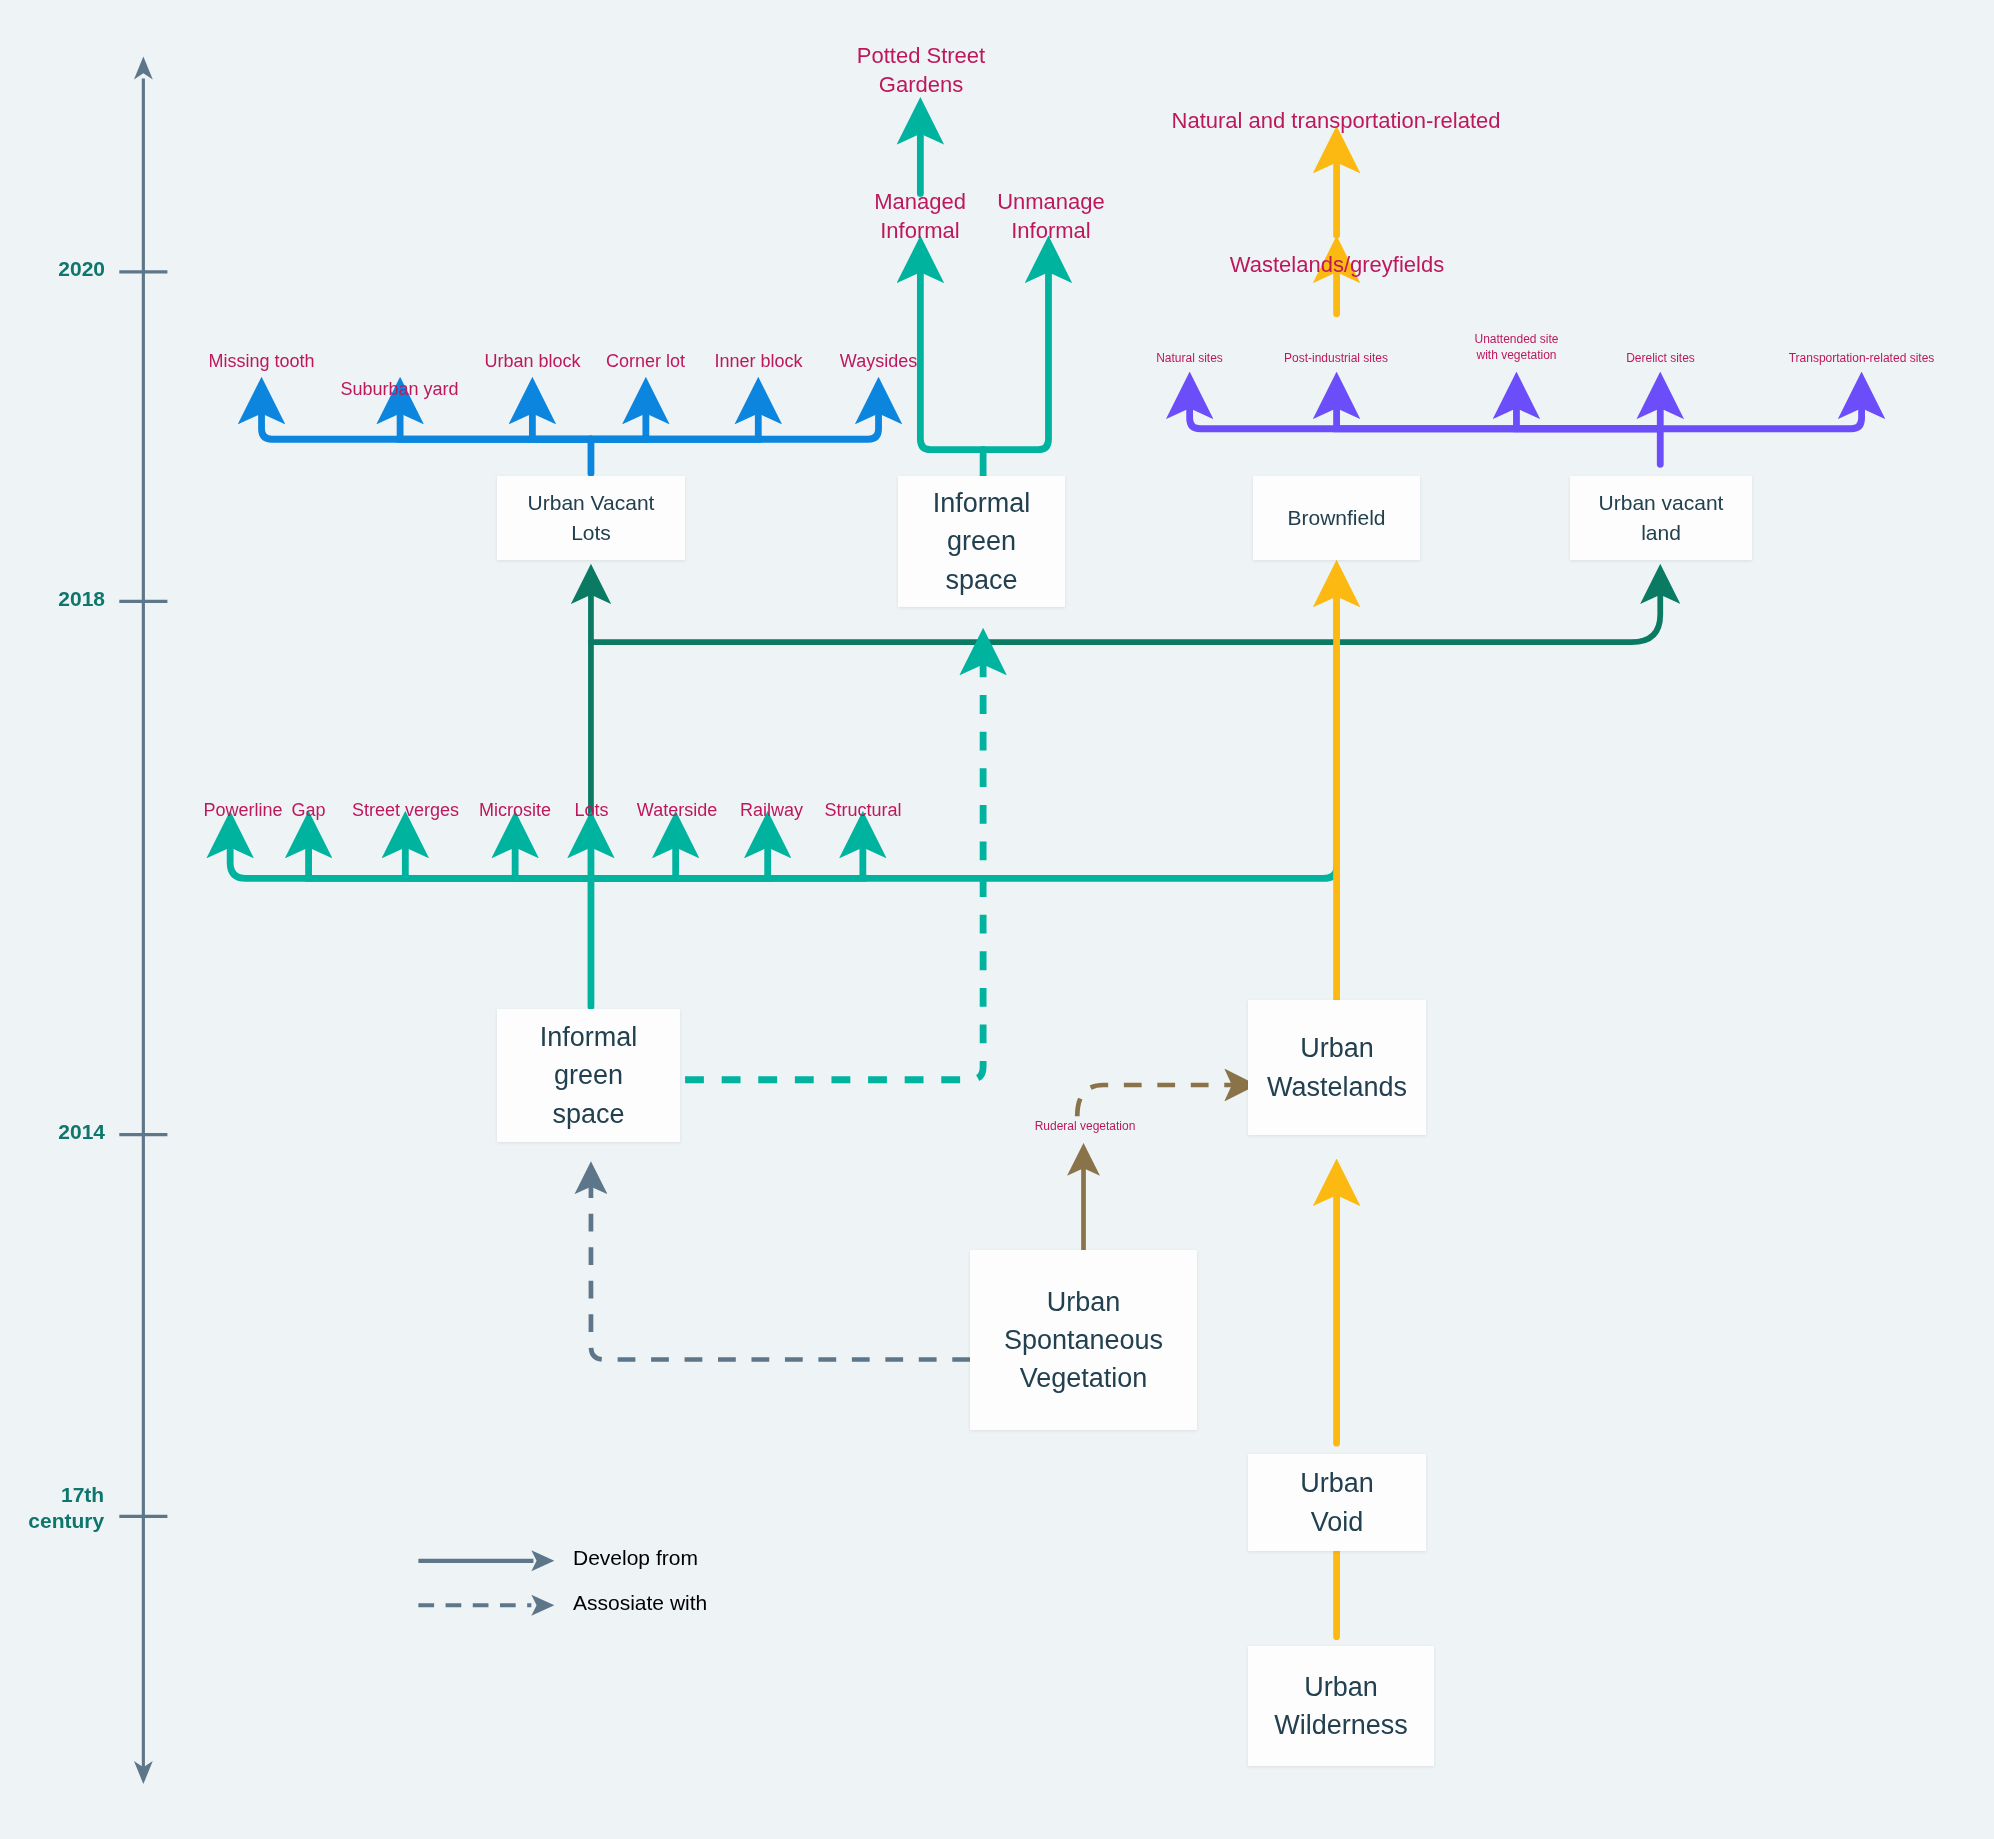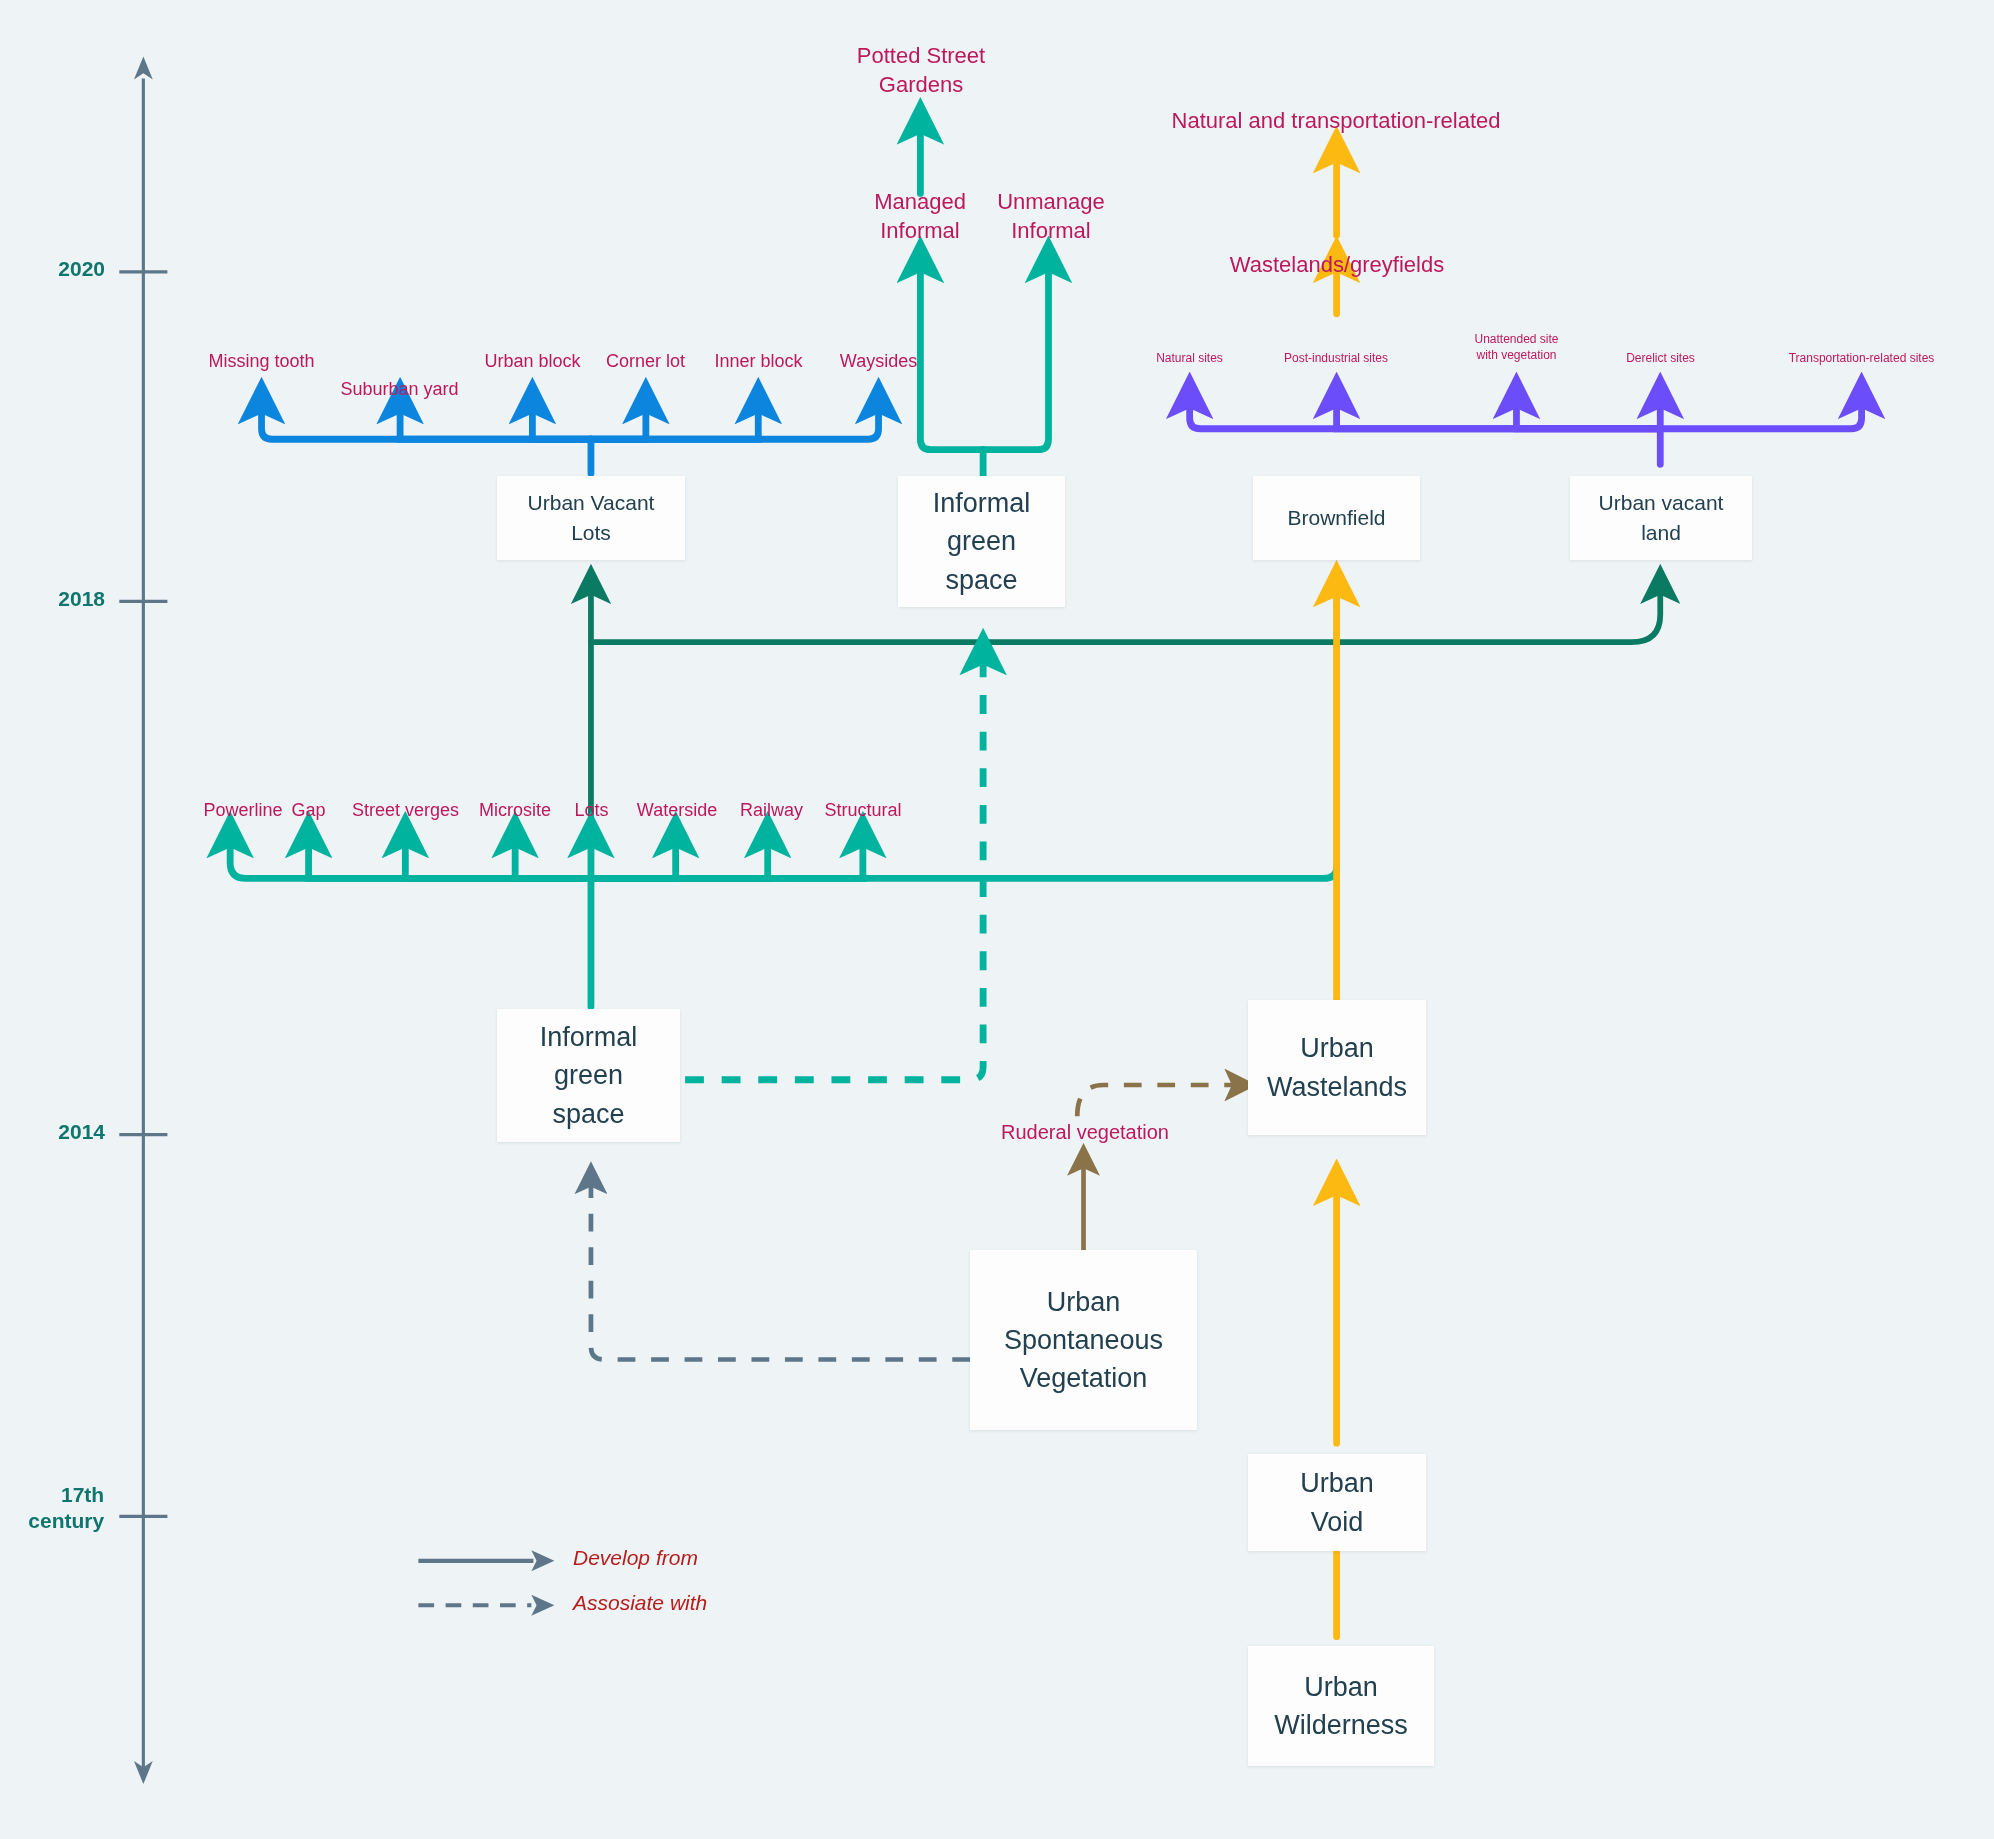--- a/index.html
+++ b/index.html
@@ -7,24 +7,24 @@
   #stage{position:relative;width:1995px;height:1839px;background:#eef3f5;overflow:hidden;}
   svg#wires{position:absolute;left:0;top:0;width:1995px;height:1839px;}
   .node{position:absolute;background:#fdfdfd;box-shadow:0 1px 3.1px rgba(40,60,80,.10);
         display:flex;align-items:center;justify-content:center;text-align:center;
         color:#22404f;line-height:1.42;box-sizing:border-box;padding:3.1px;}
   .node.sm{font-size:21px;}
   .node.lg{font-size:27px;}
   .lbl{position:absolute;color:#be185d;text-align:center;line-height:1.3;}
   .lbl.tiny{font-size:12px;}
   .lbl.small{font-size:18px;}
-  .lbl.mid{font-size:20px;}
+  .lbl.mid{font-size:12px;}
   .lbl.big{font-size:22px;}
   .axislbl{position:absolute;color:#0f766e;font-size:21px;font-weight:bold;text-align:right;line-height:1.25;}
-  .legtxt{position:absolute;color:#b91c1c;font-size:21px;font-style:italic;}
+  .legtxt{position:absolute;color:#000000;font-size:21px;}
 </style>
 </head>
 <body>
 
 <div id="stage">
 
   <svg id="wires" viewBox="0 0 3815 3517">
     <defs>
       <marker id="ah-blue" markerWidth="7" markerHeight="7" refX="3.2" refY="3.5" orient="auto">
         <path d="M0,0 L7,3.5 L0,7 L1.6,3.5 Z" fill="#0b85de"></path>

